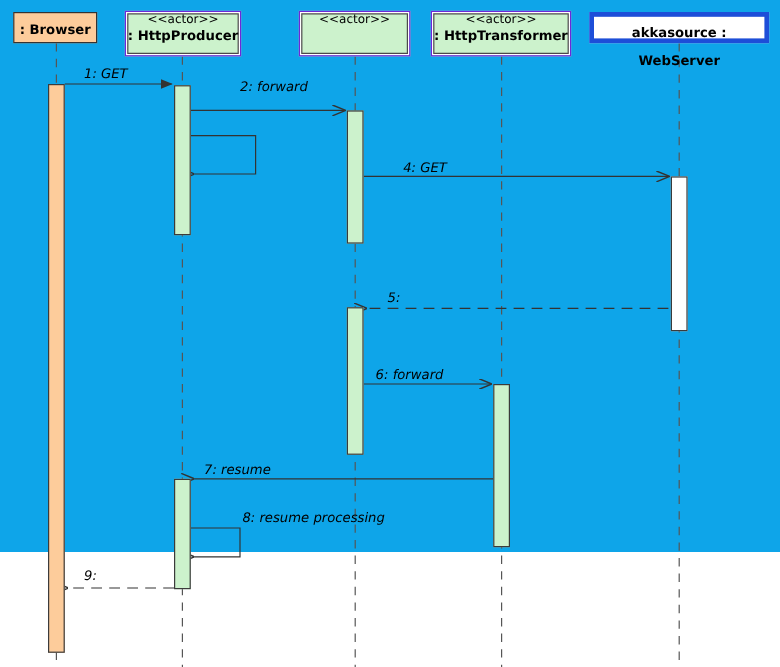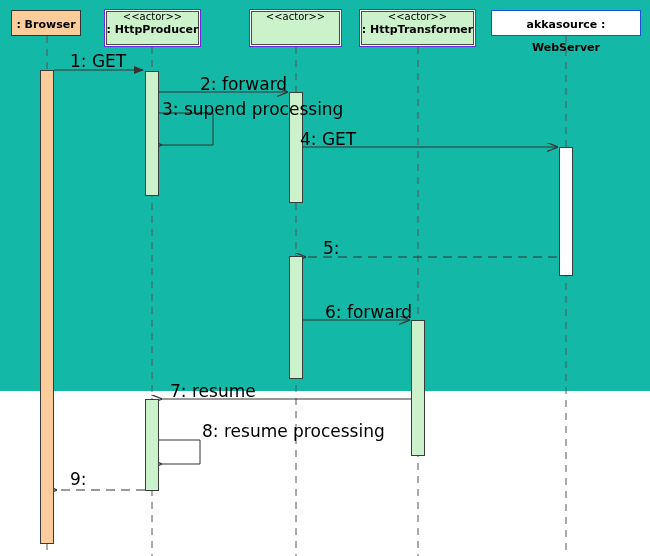--- a/index.html
+++ b/index.html
@@ -9,22 +9,22 @@
   }
   body {
     font-family: "DejaVu Sans", "Liberation Sans", sans-serif;
     width: 650px;
     height: 556px;
     overflow: hidden;
   }
   #diagram {
     position: relative;
     width: 650px;
-    height: 391px;
-    background: #14b8a6;
+    height: 460px;
+    background: #0ea5e9;
   }
   #svg-layer {
     position: absolute;
     left: 0;
     top: 0;
     width: 650px;
     height: 556px;
   }
   
   .lifeline-head {
@@ -37,21 +37,21 @@
     line-height: 1.05;
     padding-top: 2px;
   }
   .lifeline-head.actor {
     background: #ccf2cc;
     border: 1px solid #6d28d9;
     box-shadow: inset 0 0 0 1px #ffffff, inset 0 0 0 2px #4a4a4a;
   }
   .lifeline-head.plain {
     background: #ffffff;
-    border: 1px solid #1d4ed8;
+    border: 4px solid #1d4ed8;
   }
   .lifeline-head.browser {
     background: #fdcc9b;
     border: 1px solid #333333;
   }
   .stereotype {
     display: block;
     font-size: 10px;
     font-weight: normal;
     color: #000000;
@@ -77,24 +77,25 @@
     background: #fdcc9b;
     border: 1px solid #3b3b3b;
   }
   .activation.plain-bar {
     background: #ffffff;
     border: 1px solid #3b3b3b;
   }
   
   .msg-label {
     position: absolute;
-    font-size: 17px;
+    font-size: 11px;
     color: #000000;
     white-space: nowrap;
     line-height: 13px;
+    font-style: italic;
   }
 </style>
 </head>
 <body>
 
 <div id="diagram">
 
   <svg id="svg-layer" viewBox="0 0 650 556" xmlns="http://www.w3.org/2000/svg">
     <defs>
       <marker id="arrow-filled" markerWidth="10" markerHeight="8" refX="9" refY="4" orient="auto" markerUnits="userSpaceOnUse">
@@ -160,29 +161,28 @@
   <div class="activation plain-bar" style="left:559px; top:147px; width:14px; height:129px;"></div>
 
   <div class="activation" style="left:289px; top:256px; width:14px; height:123px;"></div>
 
   <div class="activation" style="left:411px; top:320px; width:14px; height:136px;"></div>
 
   <div class="activation" style="left:145px; top:399px; width:14px; height:92px;"></div>
 
   <div class="msg-label" style="left:70px; top:55px;">1: GET</div>
 
-  <div class="msg-label" style="left:200px; top:78px;">2: forward</div>
+  <div class="msg-label" style="left:200px; top:66px;">2: forward</div>
 
-  <div class="msg-label" style="left:162px; top:103px;">3: supend processing</div>
 
-  <div class="msg-label" style="left:300px; top:133px;">4: GET</div>
+  <div class="msg-label" style="left:336px; top:133px;">4: GET</div>
 
   <div class="msg-label" style="left:323px; top:242px;">5:</div>
 
-  <div class="msg-label" style="left:325px; top:306px;">6: forward</div>
+  <div class="msg-label" style="left:313px; top:306px;">6: forward</div>
 
   <div class="msg-label" style="left:170px; top:385px;">7: resume</div>
 
   <div class="msg-label" style="left:162px; top:425px;margin-left:40px;">8: resume processing</div>
 
   <div class="msg-label" style="left:70px; top:473px;">9:</div>
 
 </div>
 
 </body></html>

